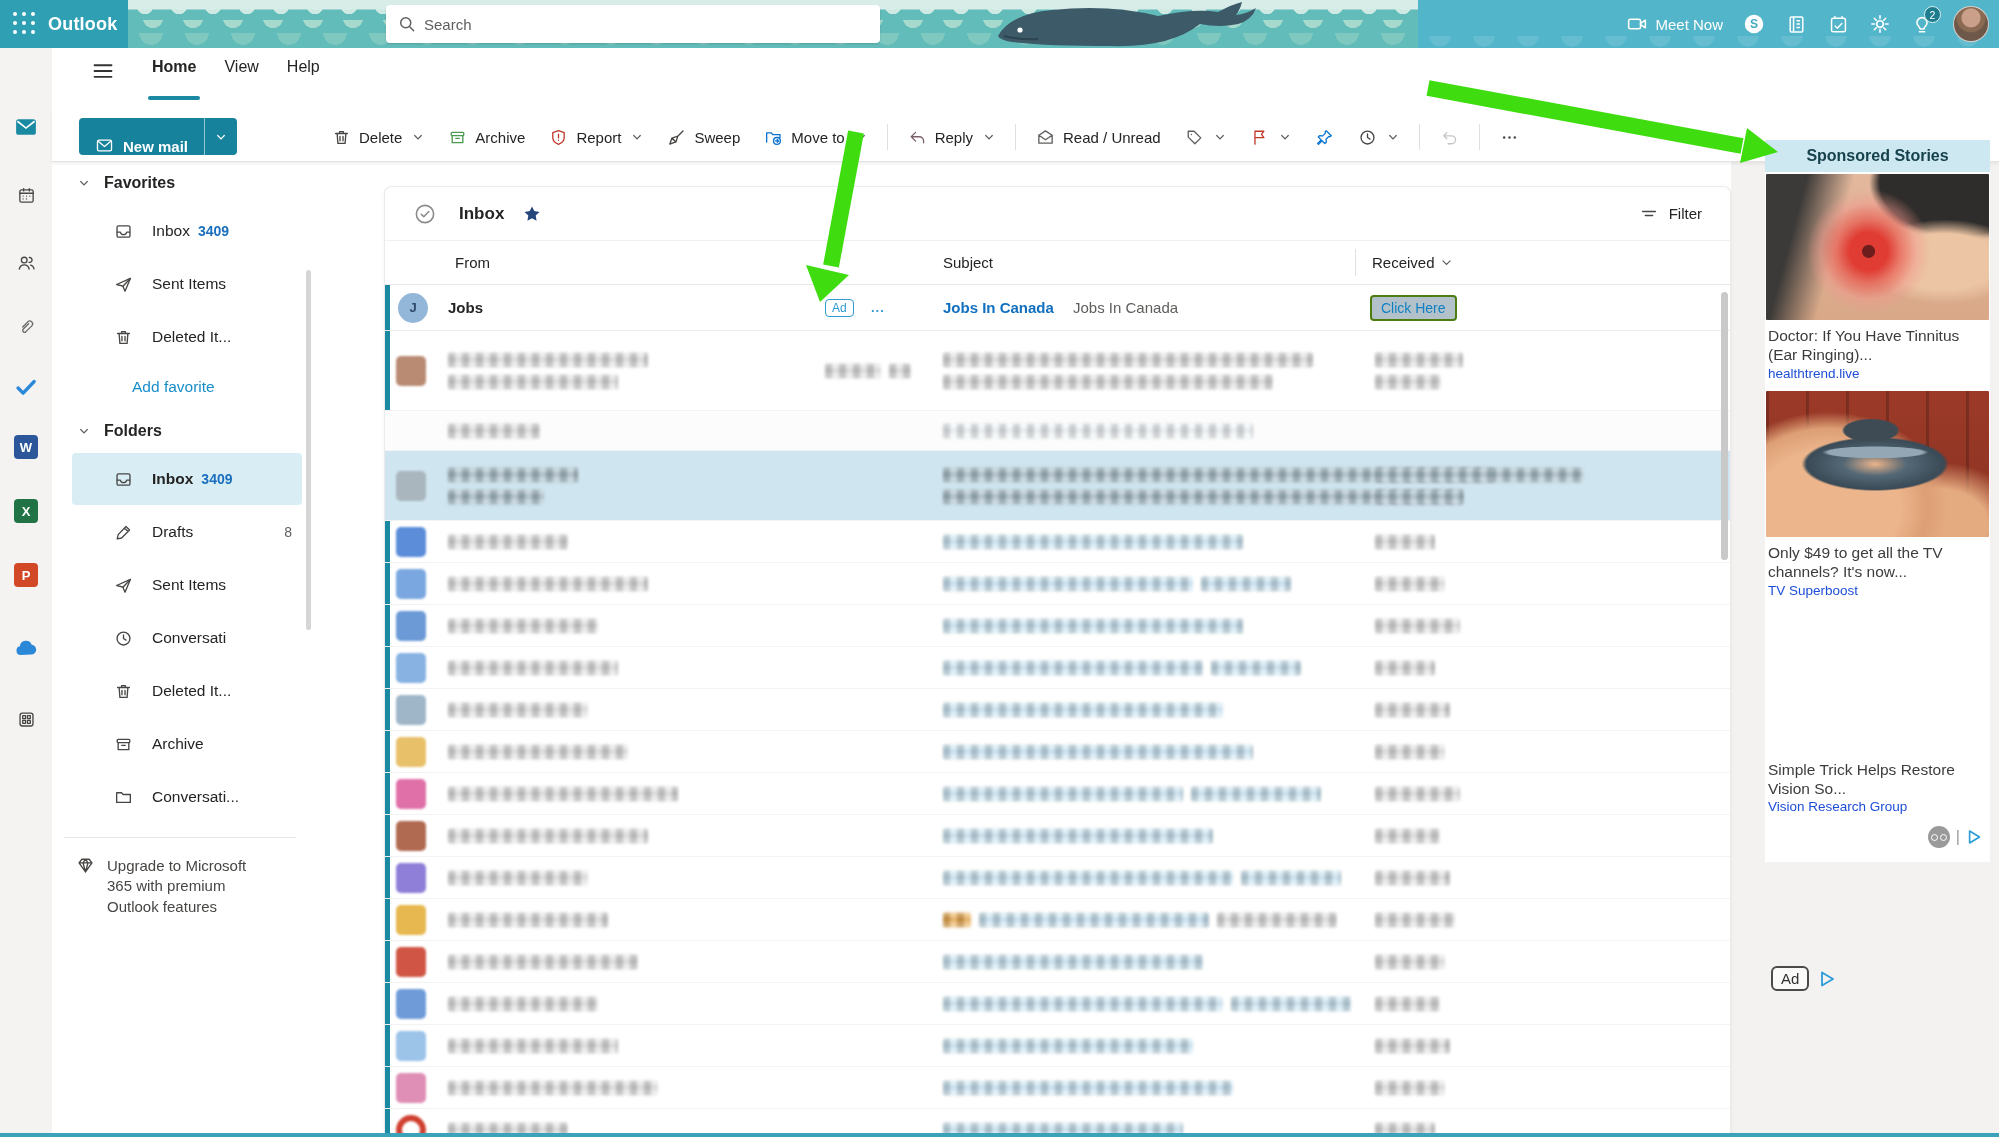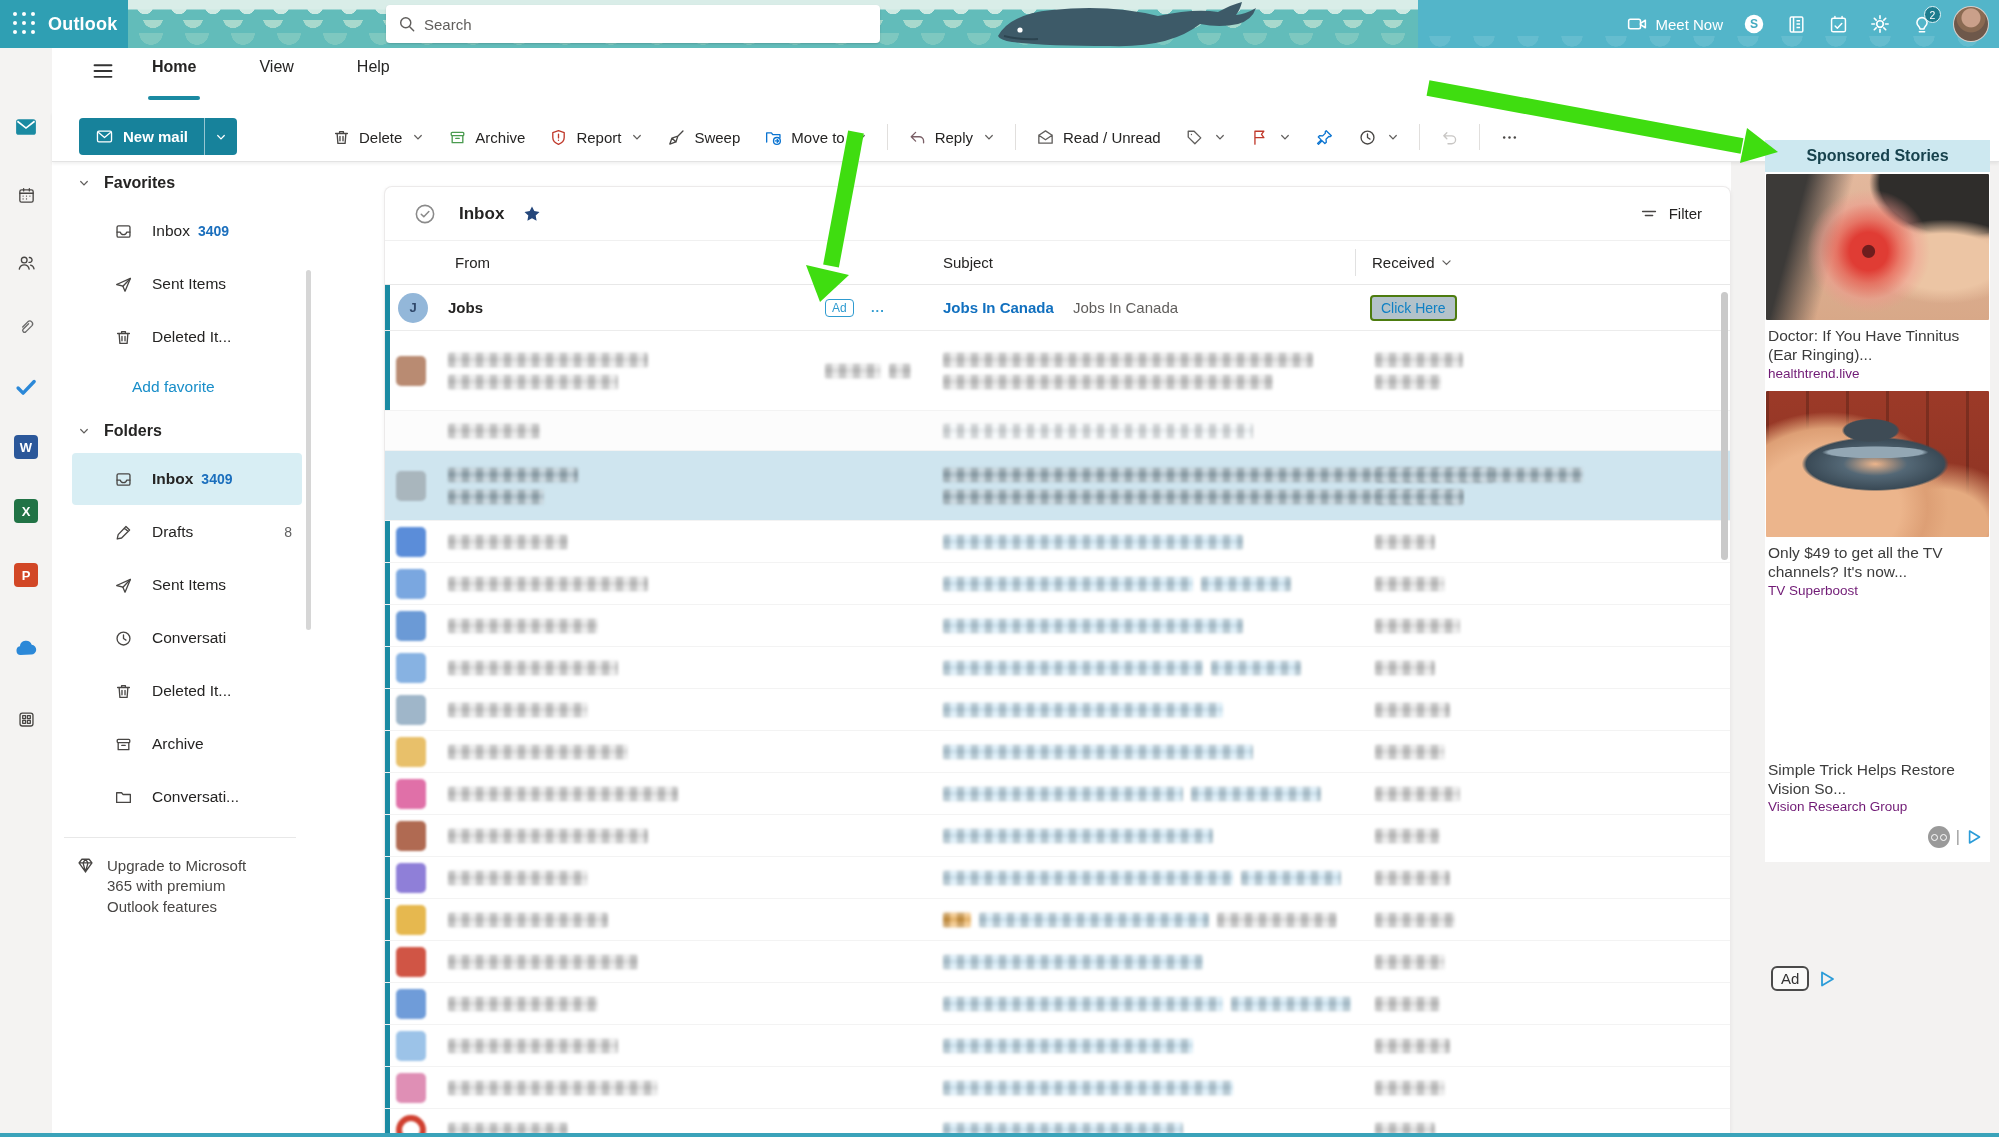--- a/index.html
+++ b/index.html
@@ -34,27 +34,27 @@
     background:radial-gradient(circle at 50% 32%, #caa08a 0 9px, #8a6a52 10px 14px, #6e584a 15px);filter:blur(.6px);cursor:pointer;}
 
   
   .rail{position:absolute;left:0;top:48px;width:52px;bottom:4px;background:#f4f3f2;z-index:5;}
   .rail .ri{position:absolute;left:13px;width:26px;height:26px;display:flex;align-items:center;justify-content:center;cursor:pointer;color:#555;}
   .tile{width:24px;height:24px;border-radius:4px;color:#fff;font-size:13px;font-weight:bold;display:flex;align-items:center;justify-content:center;}
 
   
   .tabsrow{position:absolute;left:52px;top:48px;right:0;height:64px;background:#fff;z-index:6;}
   .hamburger{position:absolute;left:38px;top:10px;width:26px;height:26px;color:#333;cursor:pointer;}
-  .tabs{position:absolute;left:98px;top:2px;display:flex;gap:59px;}
+  .tabs{position:absolute;left:98px;top:2px;display:flex;gap:24px;}
   .tab{font-size:16px;color:#252423;padding:8px 2px;cursor:pointer;position:relative;}
   .tab.active{font-weight:bold;}
   .tab.active::after{content:"";position:absolute;left:-2px;right:-2px;bottom:-16px;height:4px;border-radius:2px;background:#1a8aa2;}
   .toolbar{position:absolute;left:52px;top:112px;right:0;height:50px;background:#fff;border-bottom:1px solid #e3e3e3;box-shadow:0 2px 3px rgba(0,0,0,.06);display:flex;align-items:center;z-index:6;}
   .newmail{position:absolute;left:27px;top:6px;height:37px;display:flex;border-radius:4px;overflow:hidden;cursor:pointer;}
-  .nm-main{background:#17829b;color:#fff;display:flex;align-items:center;gap:9px;padding:0 16px;font-size:15px;font-weight:bold;}
+  .nm-main{background:#17829b;color:#fff;display:flex;align-items:flex-end;gap:9px;padding:0 16px;font-size:15px;font-weight:bold;}
   .nm-split{background:#17829b;color:#fff;width:33px;display:flex;align-items:center;justify-content:center;border-left:1px solid rgba(255,255,255,.55);}
   .tb-items{position:absolute;left:268px;top:0;height:50px;display:flex;align-items:center;}
   .tb-btn{display:flex;align-items:center;gap:8px;padding:7px 9px;margin:0 3px;border-radius:4px;color:#252423;font-size:15px;cursor:pointer;}
   .tb-chev{color:#605e5c;margin-left:2px;display:flex;}
   .tb-sep{width:1px;height:26px;background:#e1dfdd;margin:0 8px;}
   .tb-ico{display:flex;align-items:center;}
   .disabled{color:#c8c6c4;}
   .collapse-chev{position:absolute;right:14px;top:24px;color:#605e5c;cursor:pointer;}
 
   
@@ -110,21 +110,21 @@
   .pb.o{background-color:#e8a23c;}
   .lscroll{position:absolute;left:1721px;top:292px;width:7px;height:268px;border-radius:4px;background:#c9c9c9;z-index:8;cursor:pointer;}
 
   
   .sponsored{position:absolute;left:1765px;top:140px;width:225px;z-index:6;}
   .sp-head{background:#cde8f0;color:#17424d;font-size:16px;font-weight:bold;text-align:center;padding:7px 0;}
   .sp-card{background:#fff;padding:0 0 6px 0;}
   .sp-ad{display:block;padding:2px 1px 8px 1px;cursor:pointer;}
   .sp-img{width:100%;height:146px;border-radius:1px;}
   .sp-headline{font-size:15.5px;color:#3c3c3c;line-height:1.25;padding:6px 2px 1px 2px;}
-  .sp-src{font-size:13.5px;color:#701a75;padding:0 2px;}
+  .sp-src{font-size:13.5px;color:#1d4ed8;padding:0 2px;}
   .img-ear{background:
       radial-gradient(circle at 46% 53%, #6e1d1d 0 6px, #e03c34 7px 19px, rgba(233,90,80,.7) 32px, rgba(242,150,140,.45) 48px, rgba(0,0,0,0) 62px),
       radial-gradient(120px 62px at 80% 60%, #ecc5a4 45%, rgba(0,0,0,0) 68%),
       radial-gradient(150px 95px at 88% 6%, #2f2d2b 55%, rgba(0,0,0,0) 62%),
       linear-gradient(105deg, #3c3a38 0 16%, rgba(60,58,56,0) 34%),
       linear-gradient(#e3b89d,#d8a888);}
   .img-tv{background:
       radial-gradient(44px 18px at 47% 27%, #3e4b55 60%, rgba(0,0,0,0) 66%),
       radial-gradient(86px 10px at 49% 42%, #93a7b4 55%, rgba(0,0,0,0) 62%),
       radial-gradient(92px 34px at 49% 50%, #54687600 0, #546876 35%, #3a4a56 75%, rgba(0,0,0,0) 80%),

